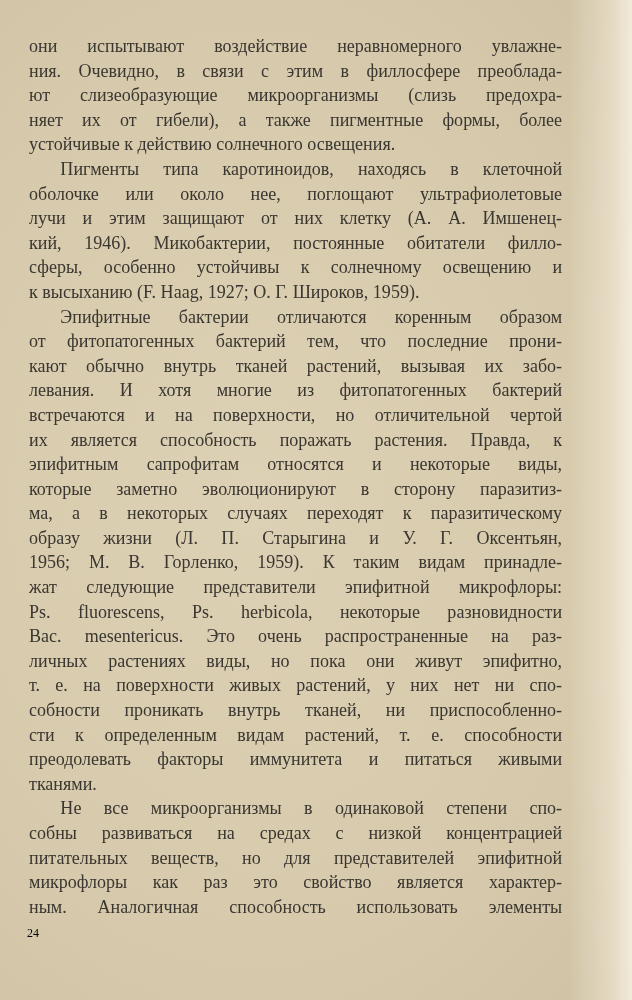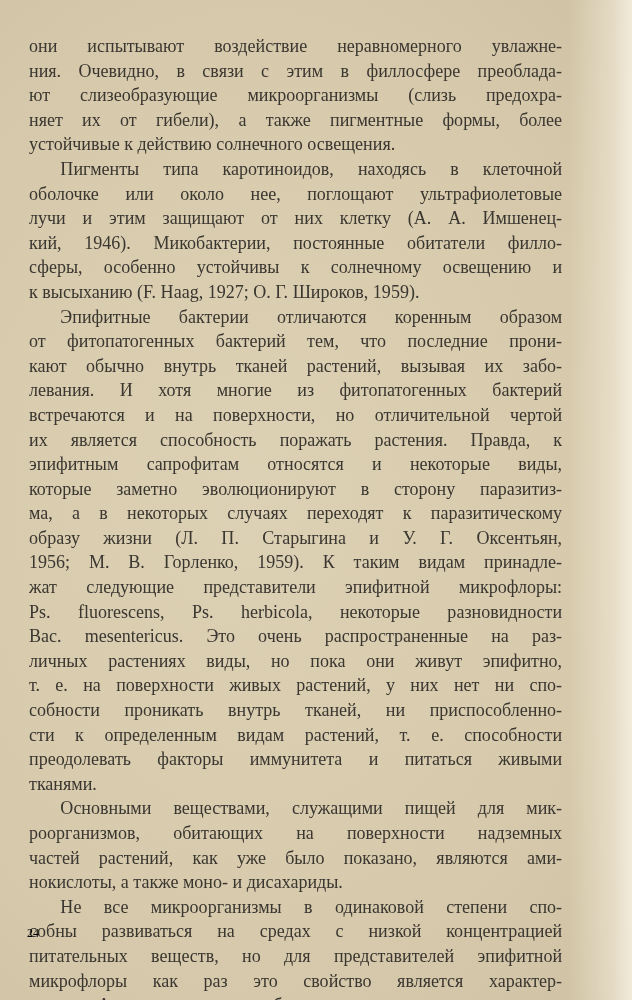--- a/index.html
+++ b/index.html
@@ -89,26 +89,20 @@
     <div class="line">Ps. fluorescens, Ps. herbicola, некоторые разновидности</div>
     <div class="line">Bac. mesentericus. Это очень распространенные на раз-</div>
     <div class="line">личных растениях виды, но пока они живут эпифитно,</div>
     <div class="line">т. е. на поверхности живых растений, у них нет ни спо-</div>
     <div class="line">собности проникать внутрь тканей, ни приспособленно-</div>
     <div class="line">сти к определенным видам растений, т. е. способности</div>
     <div class="line">преодолевать факторы иммунитета и питаться живыми</div>
     <div class="line last">тканями.</div>
   </div>
 
-  <div>
-    <div class="line indent">Основными веществами, служащими пищей для мик-</div>
-    <div class="line">роорганизмов, обитающих на поверхности надземных</div>
-    <div class="line">частей растений, как уже было показано, являются ами-</div>
-    <div class="line last">нокислоты, а также моно- и дисахариды.</div>
-  </div>
 
   <div>
     <div class="line indent">Не все микроорганизмы в одинаковой степени спо-</div>
     <div class="line">собны развиваться на средах с низкой концентрацией</div>
     <div class="line">питательных веществ, но для представителей эпифитной</div>
     <div class="line">микрофлоры как раз это свойство является характер-</div>
     <div class="line">ным. Аналогичная способность использовать элементы</div>
 
   </div>
 </div>

